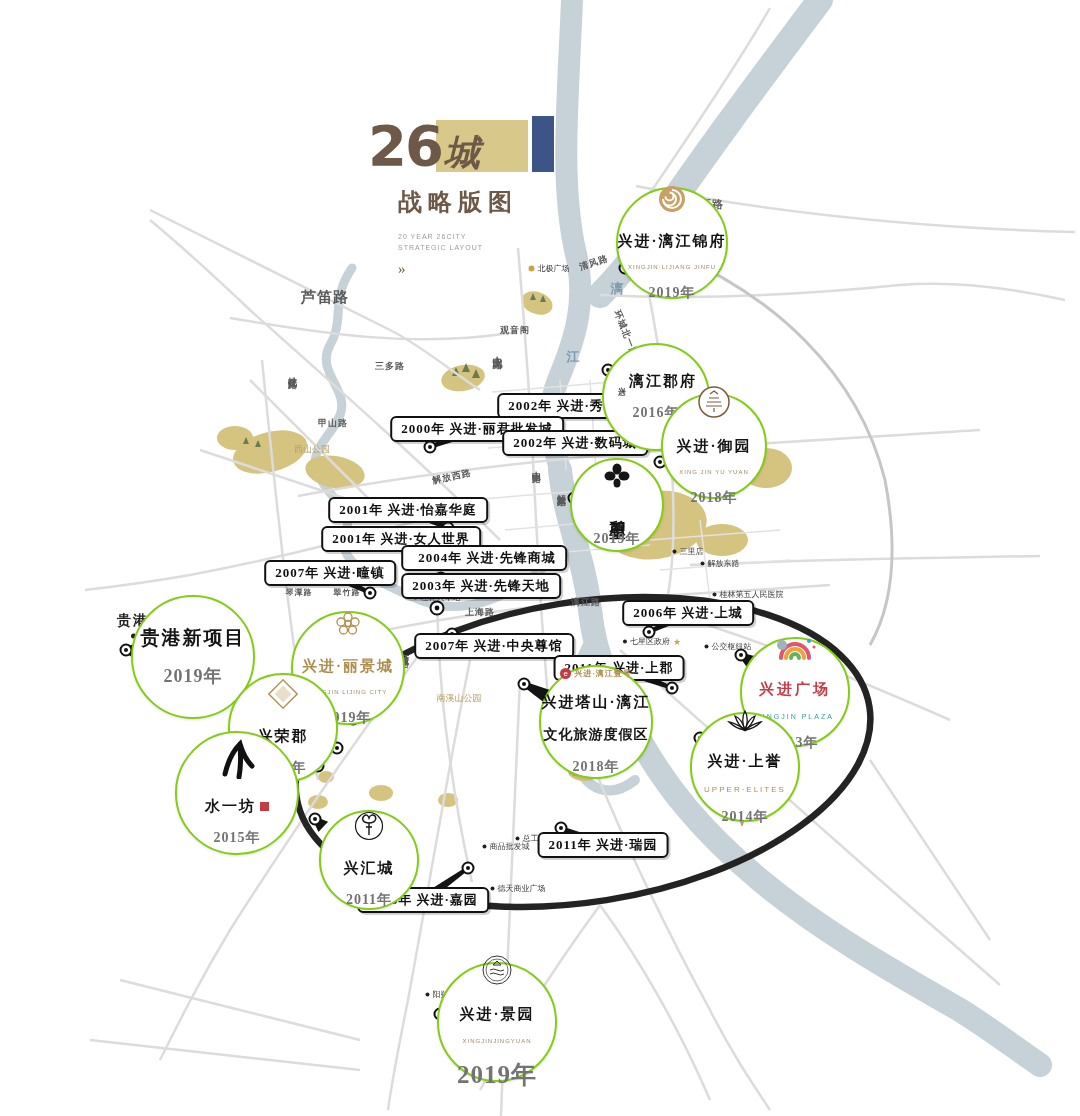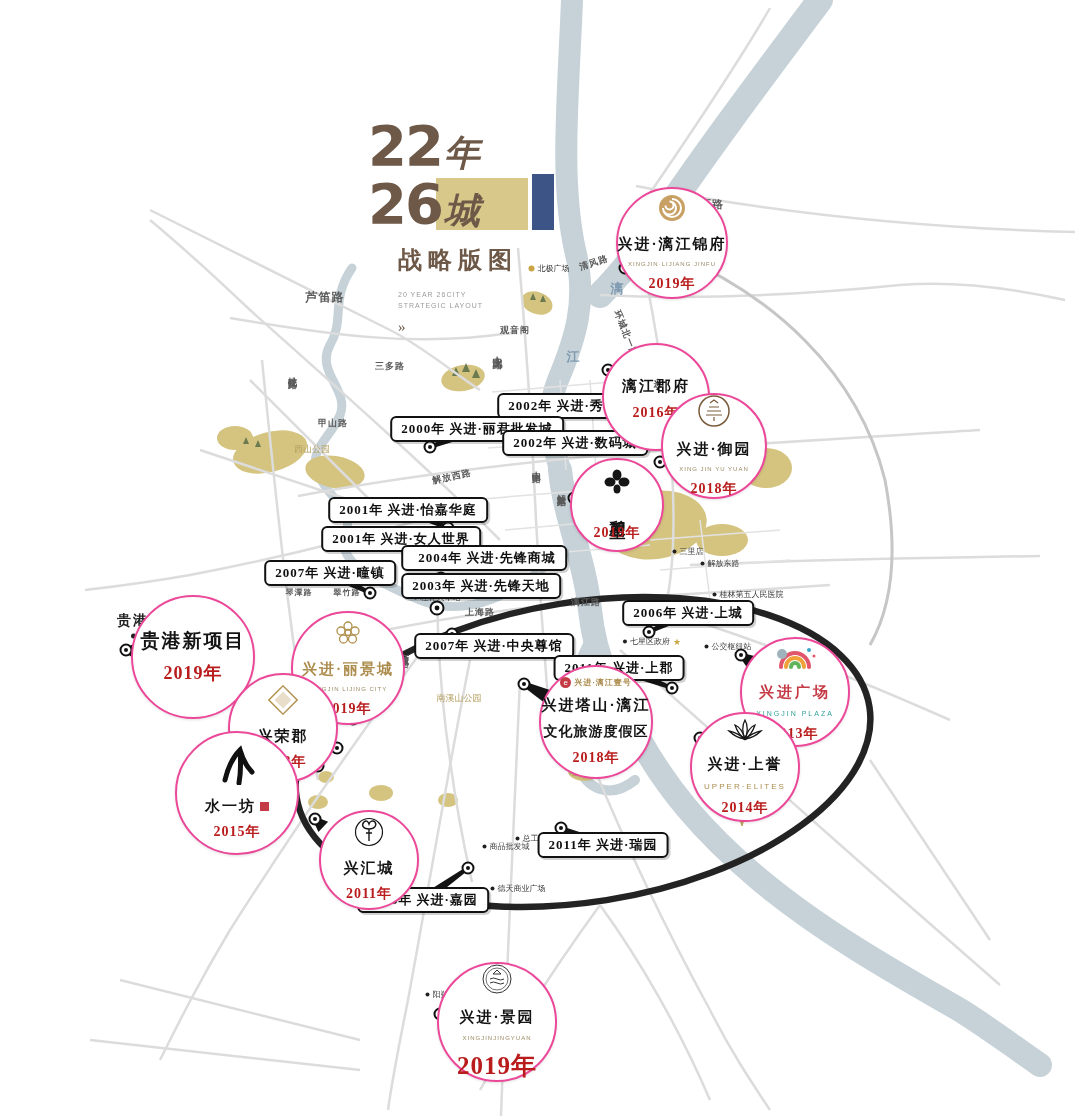--- a/index.html
+++ b/index.html
@@ -24,36 +24,36 @@
   #title .en{font-family:"Liberation Sans",sans-serif;font-size:7px;color:#9b9b9b;letter-spacing:1px;margin-top:14px;margin-left:30px;line-height:1.5;}
   #title .more{font-size:15px;margin-top:8px;margin-left:30px;color:var(--brown);}
 
   
   .map-label{position:absolute;transform:translate(-50%,-50%);z-index:4;background:#fff;
     border:2px solid #111;border-radius:6px;padding:2px 9px;font-size:13px;font-weight:bold;
     letter-spacing:1px;color:#101010;white-space:nowrap;box-shadow:2px 2px 0 rgba(0,0,0,.18);}
 
   
   .badge{position:absolute;transform:translate(-50%,-50%);z-index:5;background:#fff;
-    border:2px solid #ec4899;border-radius:50%;display:flex;flex-direction:column;
-    align-items:center;justify-content:center;text-align:center;gap:8px;
+    border:2px solid #84cc16;border-radius:50%;display:flex;flex-direction:column;
+    align-items:center;justify-content:center;text-align:center;gap:14px;
     box-shadow:0 1px 3px rgba(0,0,0,.12);}
   .badge .b-name{font-weight:bold;font-size:15px;color:#141414;letter-spacing:2px;white-space:nowrap;line-height:1.25;}
   .badge .b-name.gold{color:var(--gold-text);}
   .badge .b-name.red{color:var(--red);letter-spacing:3px;}
   .badge .b-name.big{font-size:19px;letter-spacing:2px;}
   .badge .b-name2{font-weight:bold;font-size:14px;color:#141414;letter-spacing:1px;white-space:nowrap;}
   .badge .b-sub{font-family:"Liberation Sans",sans-serif;font-size:6px;letter-spacing:1px;color:#9a8a63;white-space:nowrap;}
   .badge .b-sub.teal{color:var(--teal);font-size:7px;letter-spacing:2px;}
   .badge .b-sub.goldsub{color:var(--gold-text);font-size:8px;letter-spacing:2px;}
-  .badge .b-year{font-weight:bold;font-size:14px;color:#b91c1c;letter-spacing:1px;}
+  .badge .b-year{font-weight:bold;font-size:14px;color:#737373;letter-spacing:1px;}
   .badge .b-year.ybig{font-size:25px;}
   .badge .b-year.ymid{font-size:18px;}
   .badge .vertname{writing-mode:vertical-rl;font-weight:bold;font-size:16px;letter-spacing:3px;color:#141414;}
-  .badge .prefixrow{display:flex;align-items:center;gap:3px;flex-direction:column;}
+  .badge .prefixrow{display:flex;align-items:center;gap:3px;}
   .badge .prefix{writing-mode:vertical-rl;font-size:8px;color:#333;letter-spacing:1px;}
   .badge .seal{display:inline-block;width:9px;height:9px;background:var(--red);margin-left:4px;}
   .badge .logorow{display:flex;align-items:center;gap:3px;}
   .badge .edot{width:11px;height:11px;border-radius:50%;background:var(--red);color:#fff;
     font-family:"Liberation Sans",sans-serif;font-size:8px;line-height:11px;text-align:center;}
   .badge .etxt{font-size:8px;color:var(--gold-text);font-weight:bold;letter-spacing:1px;}
 
   
   .road-label{position:absolute;transform:translate(-50%,-50%);z-index:2;font-size:10px;color:#5a5a5a;
     letter-spacing:1px;white-space:nowrap;font-weight:bold;}
@@ -242,23 +242,20 @@
       <polygon points="604.8759637886659,840.3652659338842 601.1240362113341,849.6347340661158 560.3246530360802,829.6685042638017 561.6753469639198,826.3314957361983" fill="#141414"></polygon>
       <circle cx="561" cy="828" r="5.5" fill="#fff" stroke="#111" stroke-width="2"></circle>
       <circle cx="561" cy="828" r="2" fill="#111"></circle>
       <polygon points="425.8976189318,904.0747766228437 420.1023810682,895.9252233771563 466.956857184552,866.5330804157762 469.043142815448,869.4669195842238" fill="#141414"></polygon>
       <circle cx="468" cy="868" r="5.5" fill="#fff" stroke="#111" stroke-width="2"></circle>
       <circle cx="468" cy="868" r="2" fill="#111"></circle>
     </svg>
 
   <div id="title">
     <div class="row">
-      <span class="num">22</span><span class="unit">年</span>
-    </div>
-    <div class="row">
       <span class="goldbar"></span>
       <span class="navybar"></span>
       <span class="num">26</span><span class="unit">城</span>
     </div>
     <div class="subtitle">战略版图</div>
     <div class="en">
       <div>20 YEAR 26CITY</div>
       <div>STRATEGIC LAYOUT</div>
     </div>
     <div class="more">»</div>
@@ -406,21 +403,21 @@
       <div class="map-label" style="left: 494px; top: 646px;">2007年 兴进·中央尊馆</div>
       <div class="map-label" style="left: 619px; top: 668px;">2011年 兴进·上郡</div>
       <div class="map-label" style="left: 603px; top: 845px;">2011年 兴进·瑞园</div>
       <div class="map-label" style="left: 423px; top: 900px;">2006年 兴进·嘉园</div>
       <div class="road-label" style="left: 700px; top: 204px; font-size: 11px; transform: translate(-50%, -50%);">东二环路</div>
       <div class="road-label" style="left: 594px; top: 263px; font-size: 9px; transform: translate(-50%, -50%) rotate(-18deg);">清风路</div>
       <div class="road-label" style="left: 626px; top: 334px; font-size: 9px; transform: translate(-50%, -50%) rotate(68deg);">环城北一路</div>
       <div class="road-label vert" style="left: 497px; top: 350px; font-size: 10px; transform: translate(-50%, -50%);">中山北路</div>
       <div class="road-label" style="left: 515px; top: 330px; font-size: 9px; transform: translate(-50%, -50%);">观音阁</div>
       <div class="road-label" style="left: 390px; top: 366px; font-size: 9px; transform: translate(-50%, -50%);">三多路</div>
-      <div class="road-label" style="left: 325px; top: 297px; font-size: 12px; transform: translate(-50%, -50%);">芦笛路</div>
+      <div class="road-label" style="left: 325px; top: 297px; font-size: 15px; transform: translate(-50%, -50%);">芦笛路</div>
       <div class="road-label vert" style="left: 292px; top: 372px; font-size: 9px; transform: translate(-50%, -50%);">桃花江路</div>
       <div class="road-label" style="left: 333px; top: 423px; font-size: 9px; transform: translate(-50%, -50%);">甲山路</div>
       <div class="road-label" style="left: 452px; top: 477px; font-size: 9px; transform: translate(-50%, -50%) rotate(-12deg);">解放西路</div>
       <div class="road-label vert" style="left: 561px; top: 489px; font-size: 9px; transform: translate(-50%, -50%);">解放东路</div>
       <div class="road-label vert" style="left: 536px; top: 466px; font-size: 9px; transform: translate(-50%, -50%);">中山中路</div>
       <div class="road-label" style="left: 597px; top: 531px; font-size: 9px; transform: translate(-50%, -50%) rotate(15deg);">龙隐路</div>
       <div class="road-label" style="left: 299px; top: 592px; font-size: 8px; transform: translate(-50%, -50%);">琴潭路</div>
       <div class="road-label" style="left: 347px; top: 592px; font-size: 8px; transform: translate(-50%, -50%);">翠竹路</div>
       <div class="road-label" style="left: 480px; top: 612px; font-size: 9px; transform: translate(-50%, -50%);">上海路</div>
       <div class="road-label" style="left: 586px; top: 602px; font-size: 9px; transform: translate(-50%, -50%);">漓江路</div>

